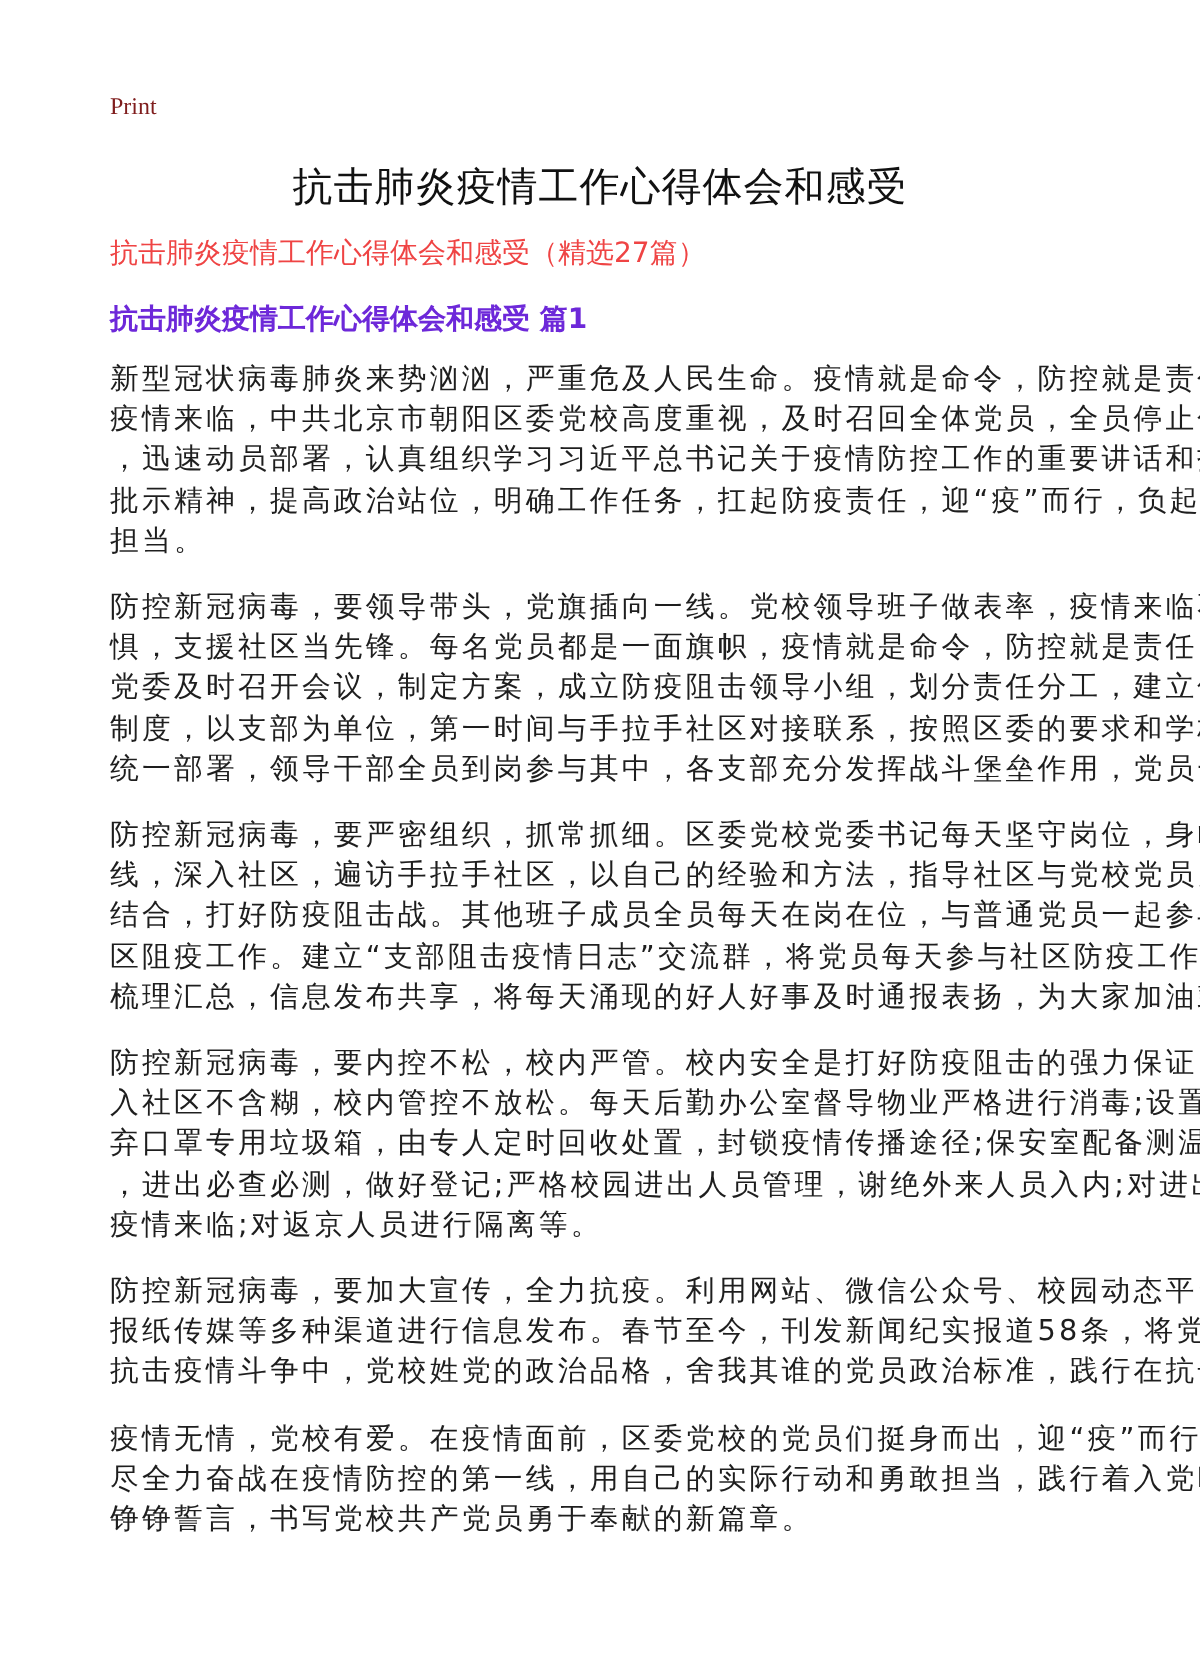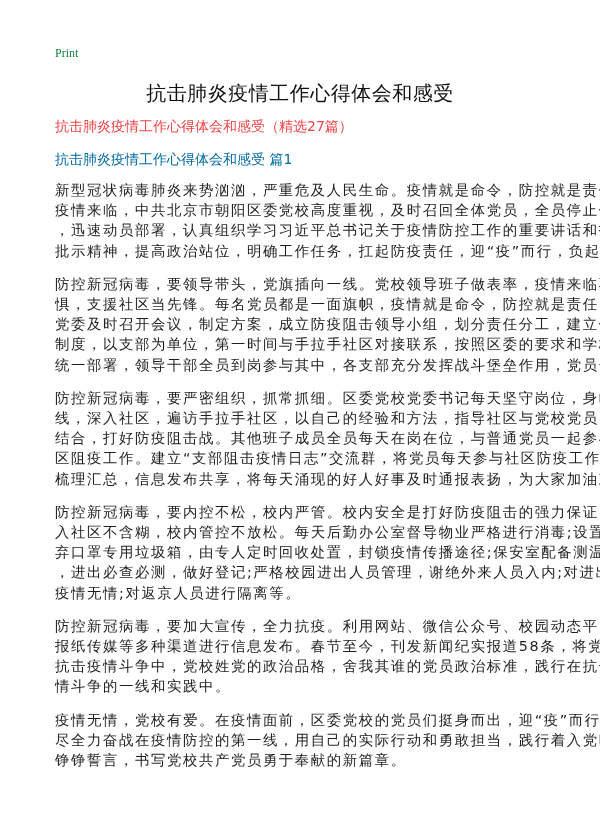--- a/index.html
+++ b/index.html
@@ -1,67 +1,67 @@
 <!DOCTYPE html>
 <html><head>
 <meta charset="utf-8">
 <style>
   html, body { margin: 0; padding: 0; background: #ffffff; }
   body { width: 600px; height: 828px; overflow: hidden; position: relative;
          font-family: "DejaVu Sans", "Liberation Sans", sans-serif; color: #1a1a1a; }
   .print { position: absolute; left: 55px; top: 46px; font-family: "Liberation Serif", "DejaVu Serif", serif;
-           font-size: 12px; color: #15803d; }
+           font-size: 12px; color: #7f1d1d; }
   .title { position: absolute; left: 0; width: 600px; top: 80px; text-align: center;
            font-size: 20px; color: #111; letter-spacing: 0.5px; }
   .subtitle { position: absolute; left: 55px; top: 118px; font-size: 14px; color: #ef4444; }
-  .section-heading { position: absolute; left: 55px; top: 151px; font-size: 14px; font-weight: normal; color: #0369a1; text-align: right; }
+  .section-heading { position: absolute; left: 55px; top: 151px; font-size: 14px; font-weight: bold; color: #6d28d9; text-align: right; }
   .body { position: absolute; left: 55px; top: 180px; width: 500px; }
   .para { margin: 0 0 13px 0; }
   .line { display: block; white-space: nowrap; font-size: 14.4px; line-height: 20.2px; letter-spacing: 1.6px; color: #1e1e1e; }
 </style>
 </head>
 <body>
 
 <div class="print">Print</div>
 <div class="title">抗击肺炎疫情工作心得体会和感受</div>
 <div class="subtitle">抗击肺炎疫情工作心得体会和感受（精选27篇）</div>
 <div class="section-heading">抗击肺炎疫情工作心得体会和感受 篇1</div>
 
 <div class="body">
   <p class="para">
     <span class="line">新型冠状病毒肺炎来势汹汹，严重危及人民生命。疫情就是命令，防控就是责任。</span>
     <span class="line">疫情来临，中共北京市朝阳区委党校高度重视，及时召回全体党员，全员停止休假</span>
     <span class="line">，迅速动员部署，认真组织学习习近平总书记关于疫情防控工作的重要讲话和指示</span>
     <span class="line">批示精神，提高政治站位，明确工作任务，扛起防疫责任，迎“疫”而行，负起党校</span>
+    <span class="line">担当。</span>
   </p>
   <p class="para">
     <span class="line">防控新冠病毒，要领导带头，党旗插向一线。党校领导班子做表率，疫情来临不畏</span>
     <span class="line">惧，支援社区当先锋。每名党员都是一面旗帜，疫情就是命令，防控就是责任。校</span>
     <span class="line">党委及时召开会议，制定方案，成立防疫阻击领导小组，划分责任分工，建立例会</span>
     <span class="line">制度，以支部为单位，第一时间与手拉手社区对接联系，按照区委的要求和学校的</span>
     <span class="line">统一部署，领导干部全员到岗参与其中，各支部充分发挥战斗堡垒作用，党员一声</span>
   </p>
   <p class="para">
     <span class="line">防控新冠病毒，要严密组织，抓常抓细。区委党校党委书记每天坚守岗位，身临一</span>
     <span class="line">线，深入社区，遍访手拉手社区，以自己的经验和方法，指导社区与党校党员紧密</span>
     <span class="line">结合，打好防疫阻击战。其他班子成员全员每天在岗在位，与普通党员一起参与社</span>
     <span class="line">区阻疫工作。建立“支部阻击疫情日志”交流群，将党员每天参与社区防疫工作情况</span>
     <span class="line">梳理汇总，信息发布共享，将每天涌现的好人好事及时通报表扬，为大家加油鼓劲</span>
   </p>
   <p class="para">
     <span class="line">防控新冠病毒，要内控不松，校内严管。校内安全是打好防疫阻击的强力保证。深</span>
     <span class="line">入社区不含糊，校内管控不放松。每天后勤办公室督导物业严格进行消毒;设置废</span>
     <span class="line">弃口罩专用垃圾箱，由专人定时回收处置，封锁疫情传播途径;保安室配备测温计</span>
     <span class="line">，进出必查必测，做好登记;严格校园进出人员管理，谢绝外来人员入内;对进出车</span>
-    <span class="line">疫情无情;对返京人员进行隔离等。</span>
+    <span class="line">疫情来临;对返京人员进行隔离等。</span>
   </p>
   <p class="para">
     <span class="line">防控新冠病毒，要加大宣传，全力抗疫。利用网站、微信公众号、校园动态平台和</span>
     <span class="line">报纸传媒等多种渠道进行信息发布。春节至今，刊发新闻纪实报道58条，将党校在</span>
     <span class="line">抗击疫情斗争中，党校姓党的政治品格，舍我其谁的党员政治标准，践行在抗击疫</span>
-    <span class="line">情斗争的一线和实践中。</span>
   </p>
   <p class="para">
     <span class="line">疫情无情，党校有爱。在疫情面前，区委党校的党员们挺身而出，迎“疫”而行，倾</span>
     <span class="line">尽全力奋战在疫情防控的第一线，用自己的实际行动和勇敢担当，践行着入党时的</span>
     <span class="line">铮铮誓言，书写党校共产党员勇于奉献的新篇章。</span>
   </p>
 </div>
 
 </body></html>

